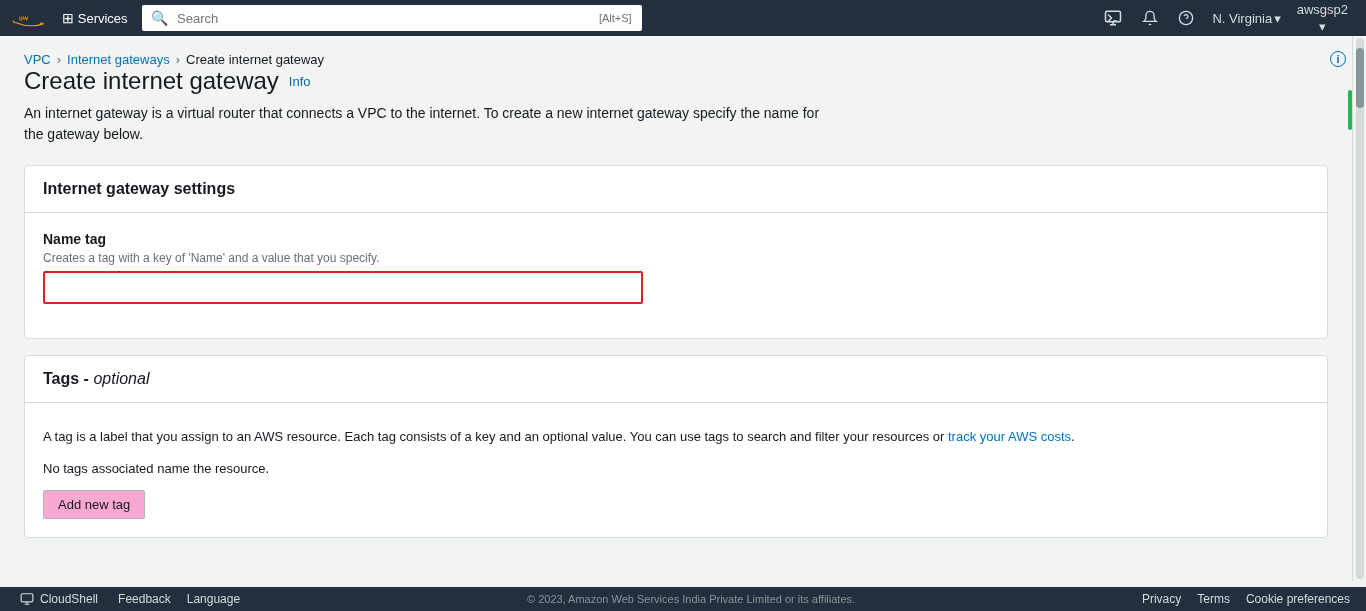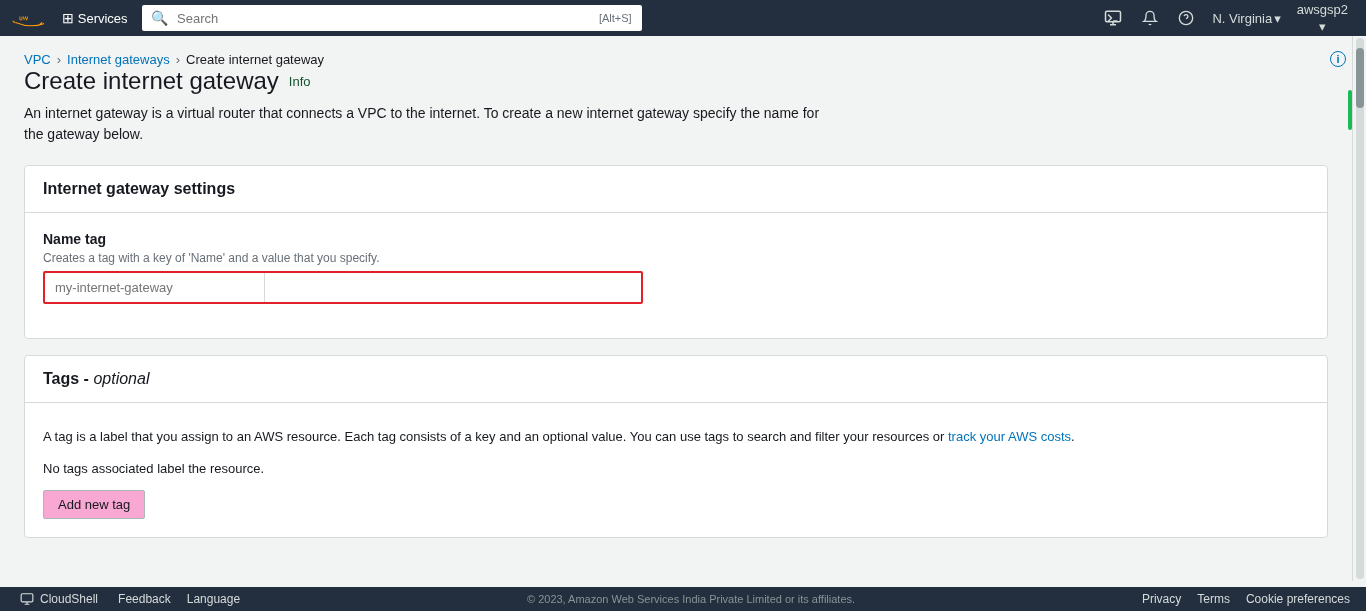--- a/index.html
+++ b/index.html
@@ -166,21 +166,21 @@
       font-size: 24px;
       font-weight: 400;
       color: #16191f;
       margin-bottom: 8px;
       display: flex;
       align-items: center;
       gap: 10px;
     }
     .info-link {
       font-size: 13px;
-      color: #14532d;
+      color: #0369a1;
       text-decoration: none;
     }
 
     .page-description {
       font-size: 14px;
       color: #16191f;
       margin-bottom: 20px;
       max-width: 800px;
       line-height: 1.5;
     }
@@ -416,40 +416,39 @@
 
     <div class="panel">
       <div class="panel-header">
         <span class="panel-title">Internet gateway settings</span>
       </div>
       <div class="panel-body">
         <div class="form-field">
           <div class="form-label">Name tag</div>
           <div class="form-hint">Creates a tag with a key of 'Name' and a value that you specify.</div>
           <div class="name-tag-input-wrapper">
-            <input class="name-tag-input-left" type="text" style="flex: 0 0 220px; border-top: none; border-bottom: none; border-left: none; border-image: initial; outline: none; padding: 7px 10px; font-size: 13px; border-right: 1px solid rgb(213, 219, 219);" placeholder="my-internet-gateway">
             <input class="name-tag-input-right" type="text" style="flex: 1 1 0%; border: none; outline: none; padding: 7px 10px; font-size: 13px;">
           </div>
         </div>
       </div>
     </div>
 
     <div class="panel">
       <div class="panel-header">
         <span class="tags-panel-title">
           <span>Tags</span>
           <span> - </span>
           <span class="optional-label">optional</span>
         </span>
       </div>
       <div class="panel-body">
         <p class="tags-description">
           <span>A tag is a label that you assign to an AWS resource. Each tag consists of a key and an optional value. You can use tags to search and filter your resources or </span><a href="#">track your AWS costs</a><span>.</span>
         </p>
-        <p class="no-tags" style="margin-top: 14px; margin-bottom: 14px;">No tags associated label the resource.</p>
+        <p class="no-tags" style="margin-top: 14px; margin-bottom: 14px;">No tags associated name the resource.</p>
         <button class="add-tag-btn">Add new tag</button>
       </div>
     </div>
 
   </div>
 
   <div class="scrollbar-area">
     <div class="scrollbar-track">
       <div class="scrollbar-thumb"></div>
     </div>

